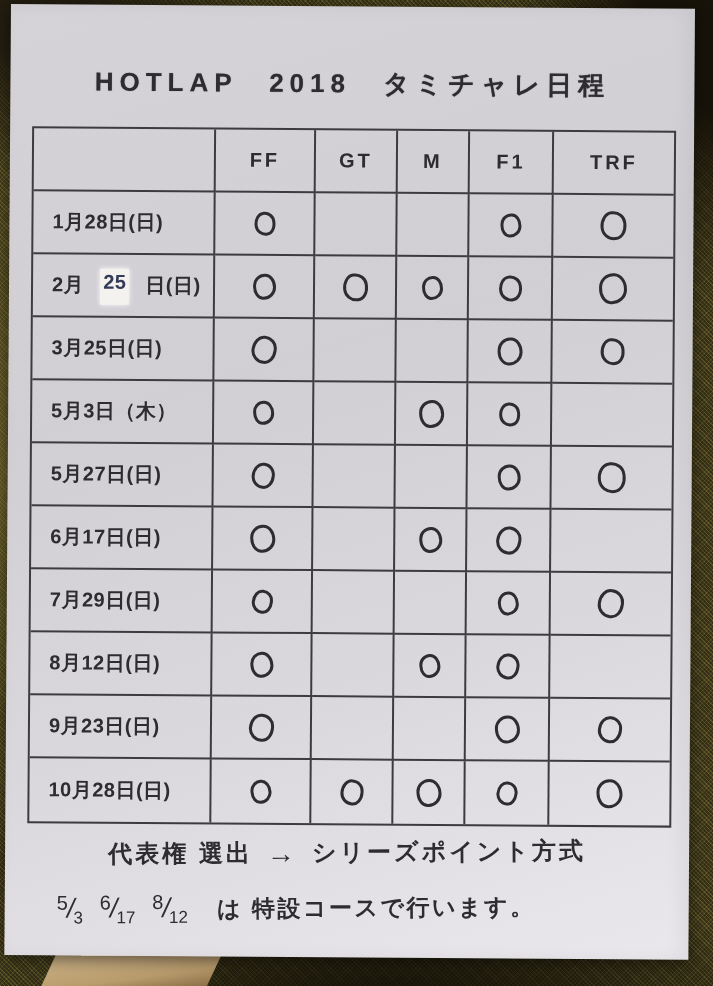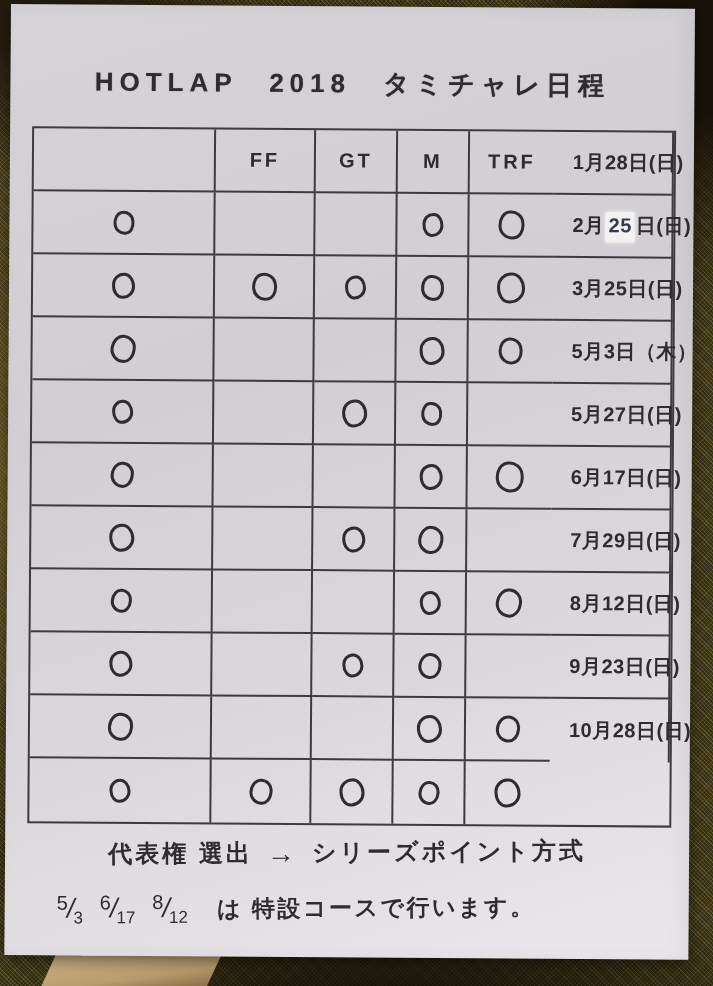--- a/index.html
+++ b/index.html
@@ -52,21 +52,21 @@
     display:flex;align-items:center;justify-content:center;
     border-right:2px solid var(--line);border-bottom:2px solid var(--line);
     font-weight:bold;color:var(--ink);
   }
   .cell.last-col{border-right:none;}
   .cell.last-row{border-bottom:none;}
   .cell.header{font-size:20px;letter-spacing:3px;}
   .cell.date-col{justify-content:flex-start;padding-left:19px;font-size:20px;letter-spacing:0.5px;white-space:nowrap;}
   .patch{
     display:inline-block;background:var(--patch-bg);color:var(--patch-ink);
-    padding:3px 3px 7px;margin:0 1px;line-height:1;
+    padding:3px 3px 13px;margin:0 16px;line-height:1;
     box-shadow:0 0 5px rgba(255,255,255,0.95);transform:translateY(1px);
   }
   .circle{
     display:inline-block;border:3px solid var(--ink);
     border-radius:48% 52% 46% 54%/55% 45% 52% 48%;
   }
   .circle.v2{border-radius:52% 48% 55% 45%/46% 54% 48% 52%;}
   .note{position:absolute;color:var(--ink);transform:rotate(-0.8deg);}
   .note1{top:830px;left:0;right:0;text-align:center;font-size:24px;font-weight:600;letter-spacing:3px;}
   .note1 .arrow{display:inline-block;margin:0 14px;font-size:28px;font-weight:bold;vertical-align:-2px;}
@@ -84,20 +84,21 @@
 <div class="wood"></div>
 
 <div class="paper">
   <h1 class="title">HOTLAP　2018　タミチャレ日程</h1>
 
   <div class="schedule-table" id="schedule-table">
       <div class="cell header date-col"></div>
       <div class="cell header">FF</div>
       <div class="cell header">GT</div>
       <div class="cell header">M</div>
+      <div class="cell header">F1</div>
       <div class="cell header last-col">TRF</div>
       <div class="cell date-col">1月28日(日)</div>
       <div class="cell mark">
         <span class="circle" style="width: 21px; height: 24px; transform: rotate(-7deg);"></span>
       </div>
       <div class="cell mark"></div>
       <div class="cell mark"></div>
       <div class="cell mark">
         <span class="circle v2" style="width: 21px; height: 24px; transform: rotate(2deg);"></span>
       </div>

